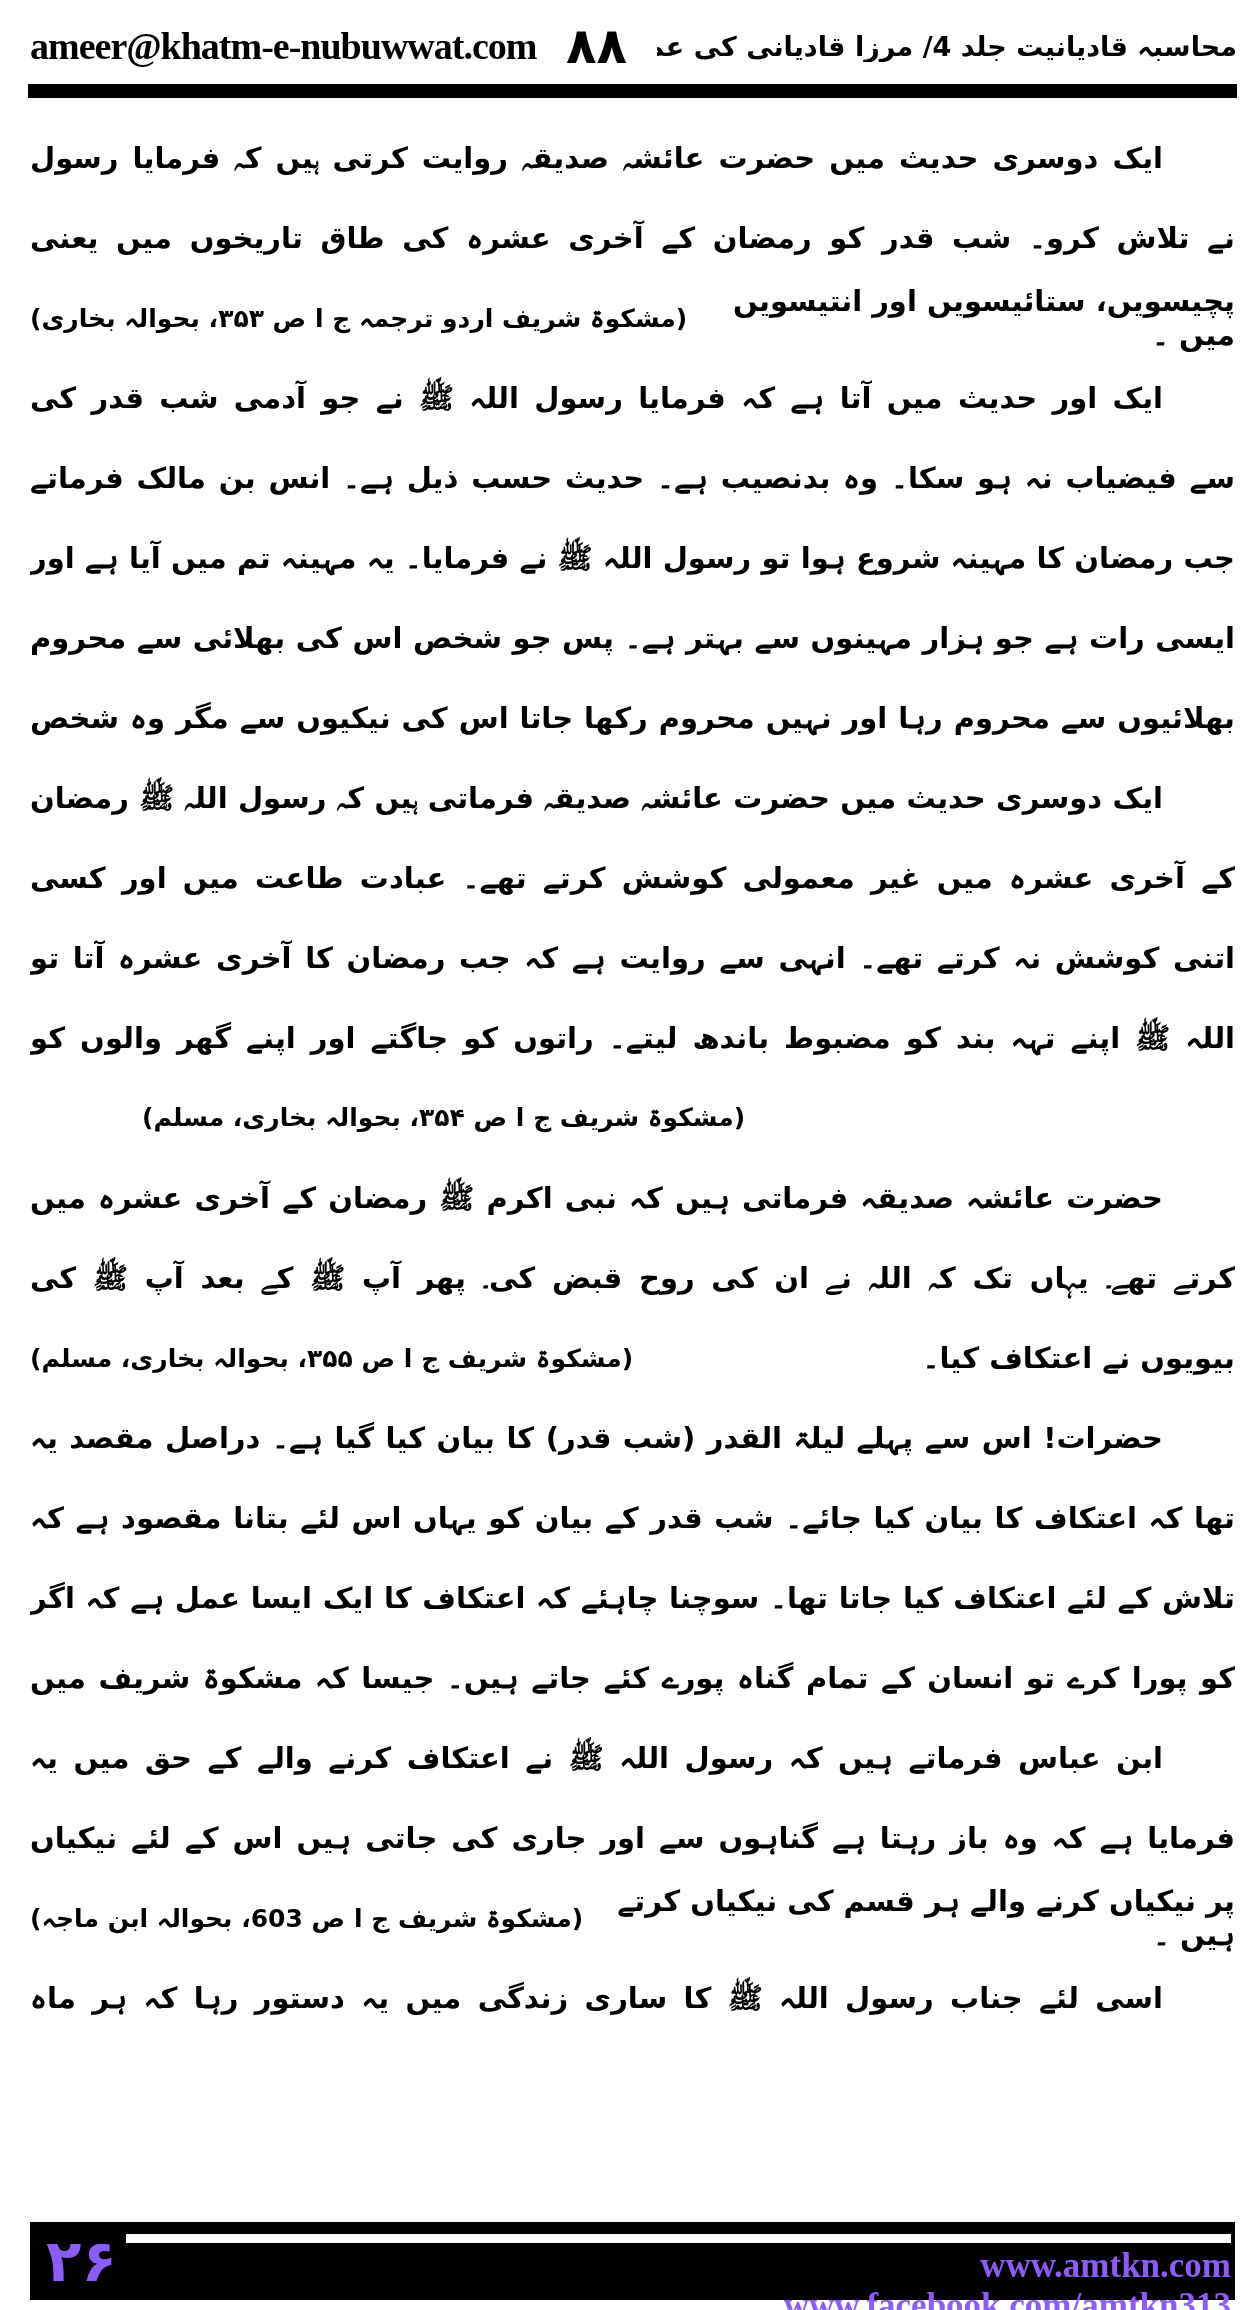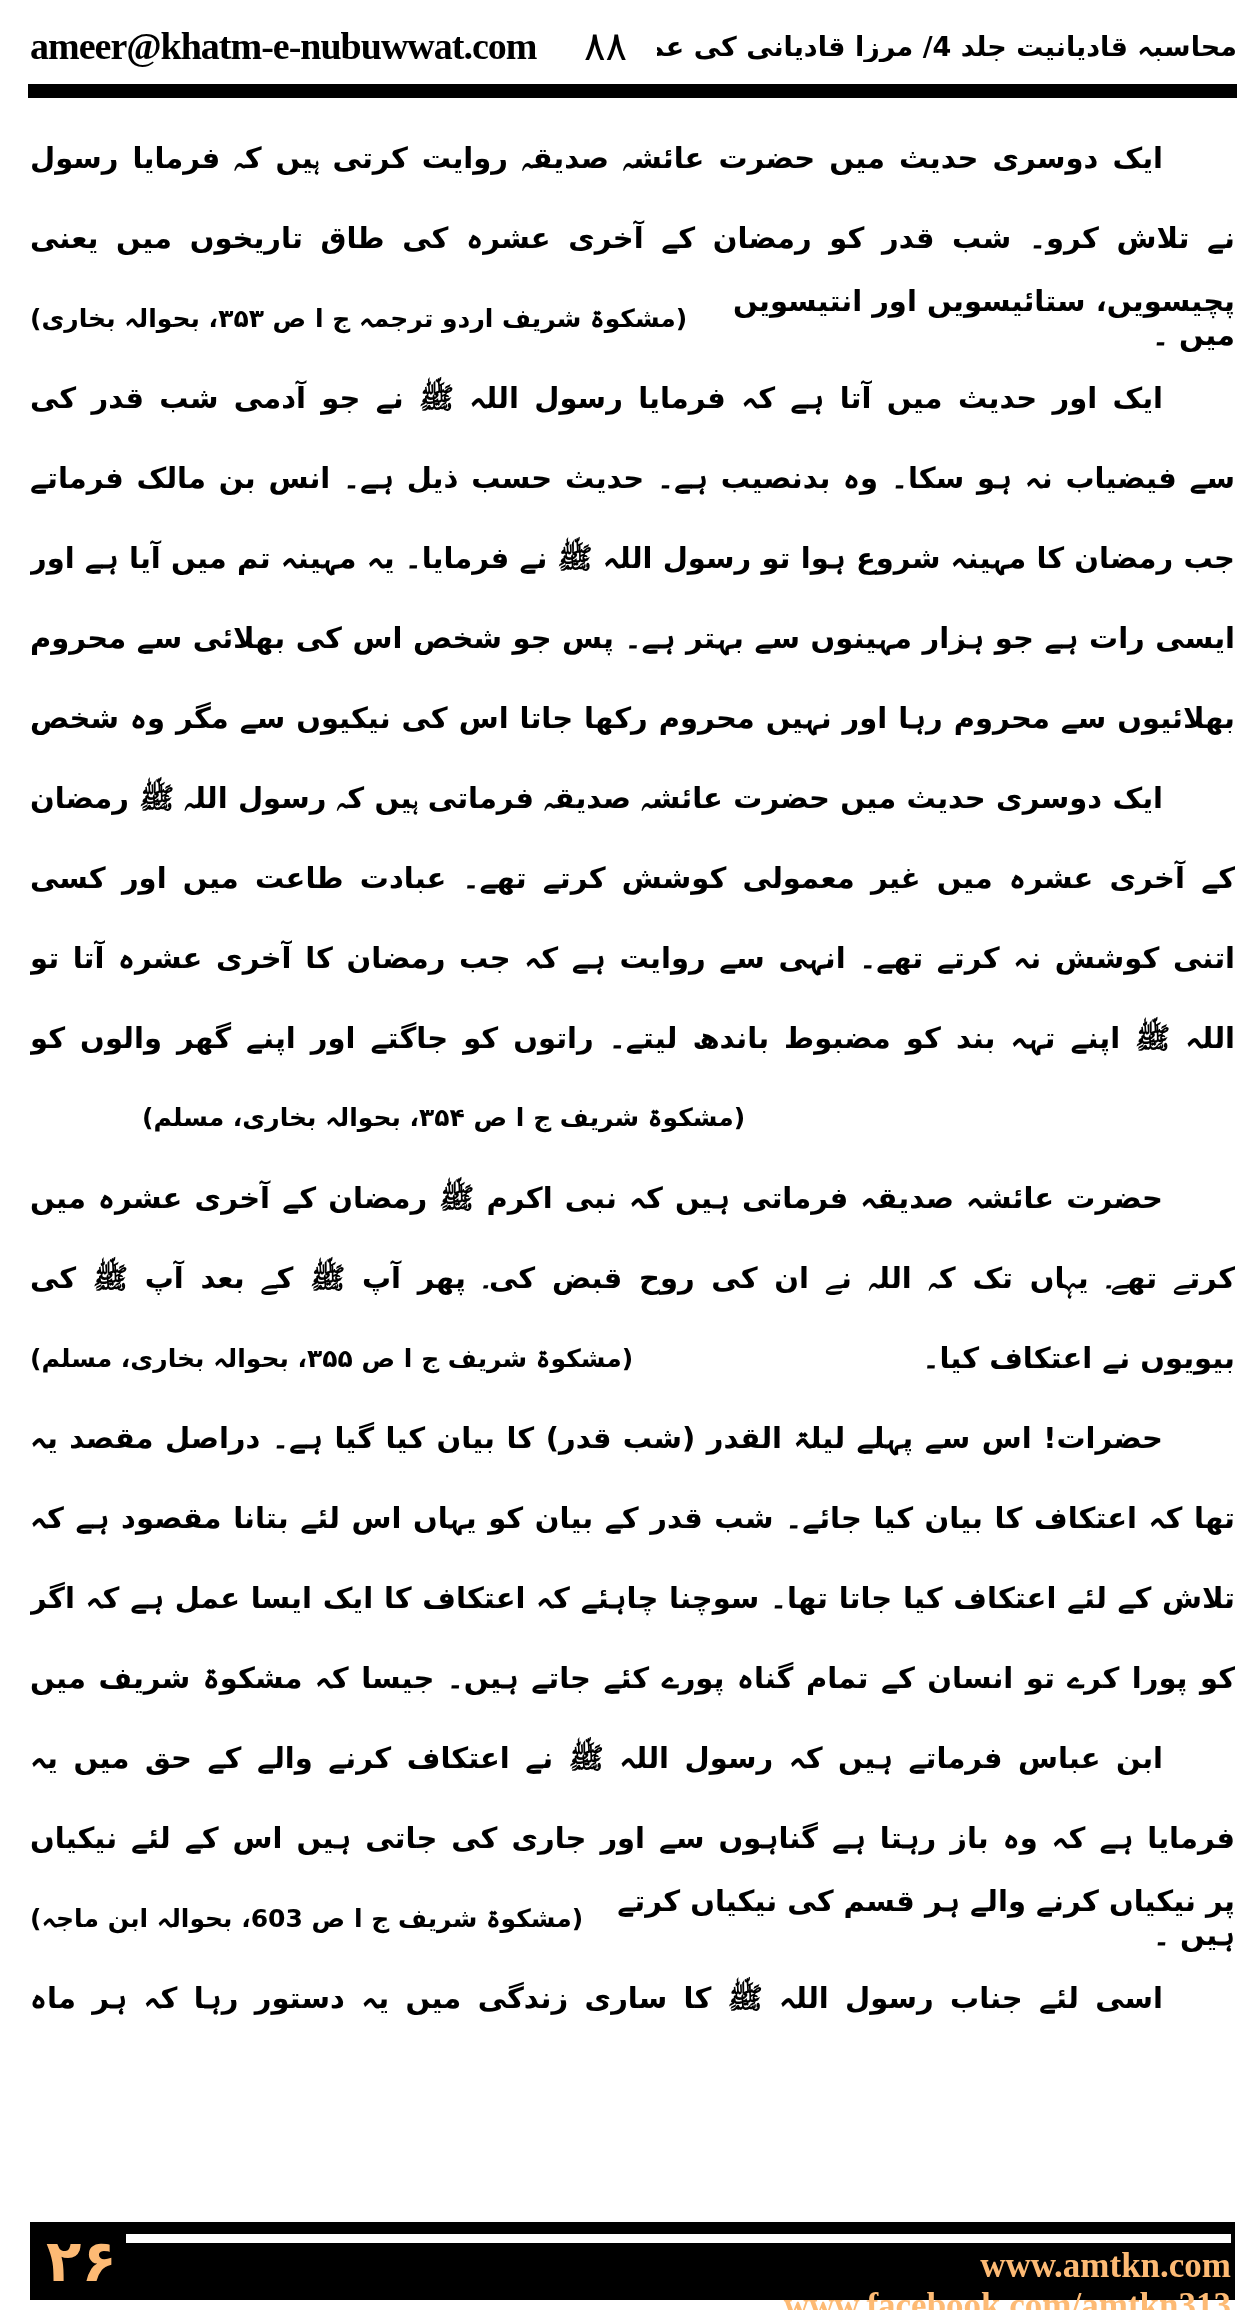--- a/index.html
+++ b/index.html
@@ -12,21 +12,21 @@
   .header {
     position:absolute; top:14px; left:30px; width:1207px; height:64px;
     display:flex; align-items:center;
   }
   .email {
     font-family:"Liberation Serif", serif; font-weight:bold;
     font-size:38px; letter-spacing:-1px; white-space:nowrap;
   }
   .hnum {
     margin-left:auto; margin-right:30px;
-    font-weight:normal; font-size:40px; line-height:1;
+    font-weight:bold; font-size:50px; line-height:1;
   }
   .htitle {
     direction:rtl; font-weight:bold; font-size:27px; white-space:nowrap;
     max-width:580px; overflow:hidden;
   }
   .hrule {
     position:absolute; top:84px; left:28px; width:1209px; height:14px;
     background:#000;
   }
   
@@ -48,21 +48,21 @@
   }
   .cite-line .tail { font-size:29px; }
   .cite      { font-size:25px; white-space:nowrap; }
   .cite-own  {
     height:80px; line-height:80px; direction:rtl;
     text-align:left; padding-left:112px; font-size:25px;
   }
   
   .footer {
     position:absolute; left:30px; top:2222px; width:1205px; height:78px;
-    background:#000; color:#fdba74;
+    background:#000; color:#8b5cf6;
   }
   .fnum {
     position:absolute; left:16px; top:2px;
     font-size:58px; font-weight:bold; line-height:74px;
   }
   .frule {
     position:absolute; left:96px; right:4px; top:12px; height:9px;
     background:#fff;
   }
   .flinks {

